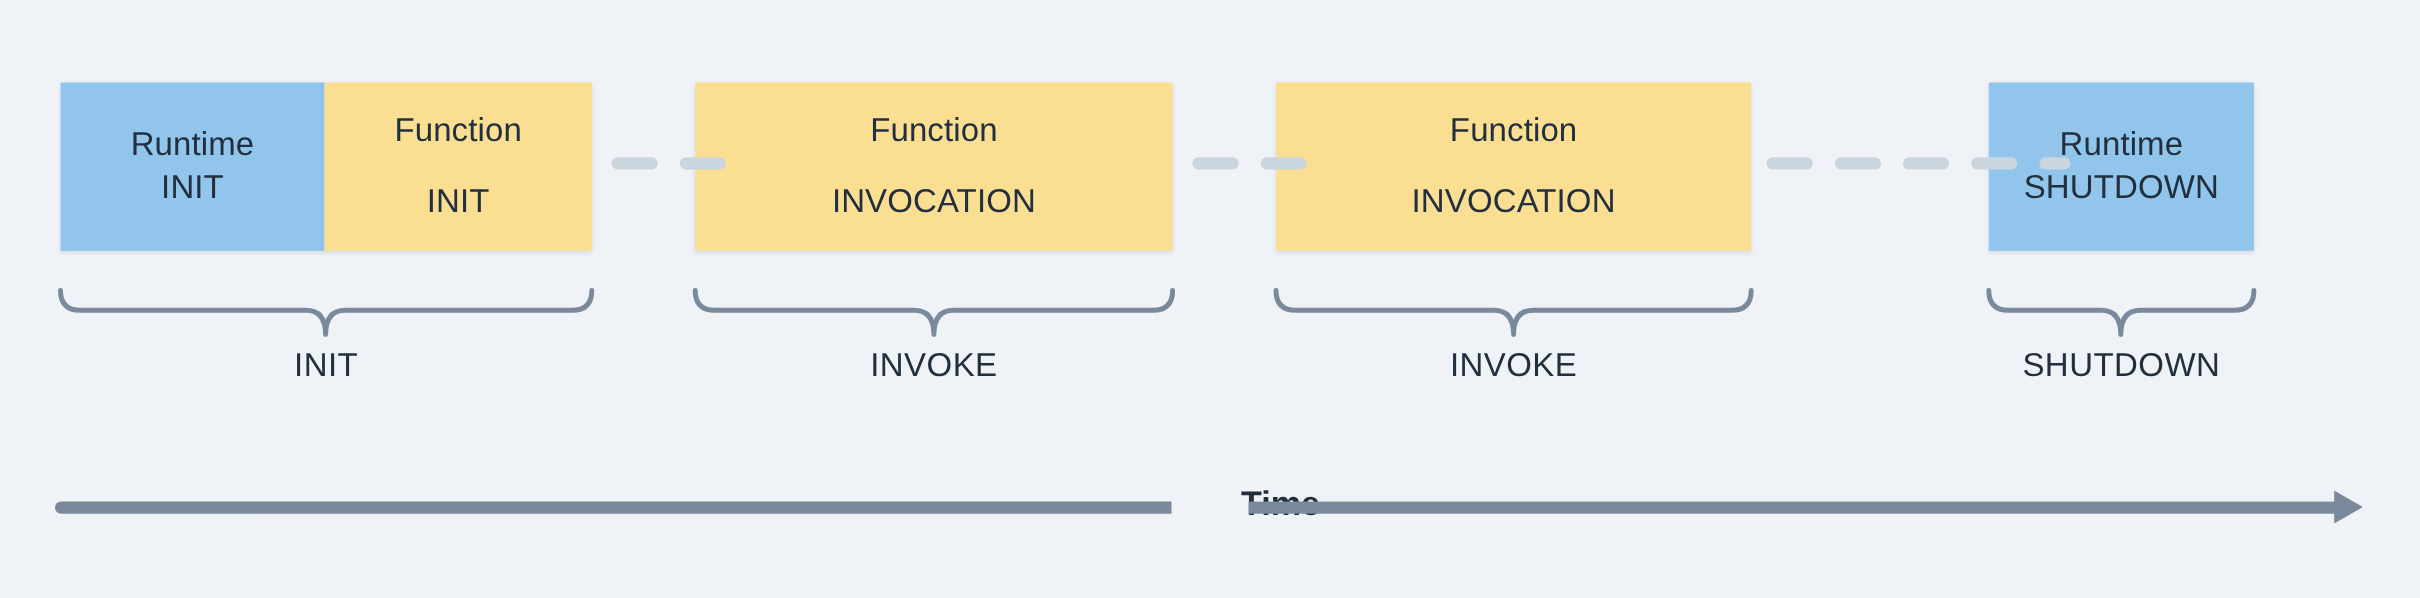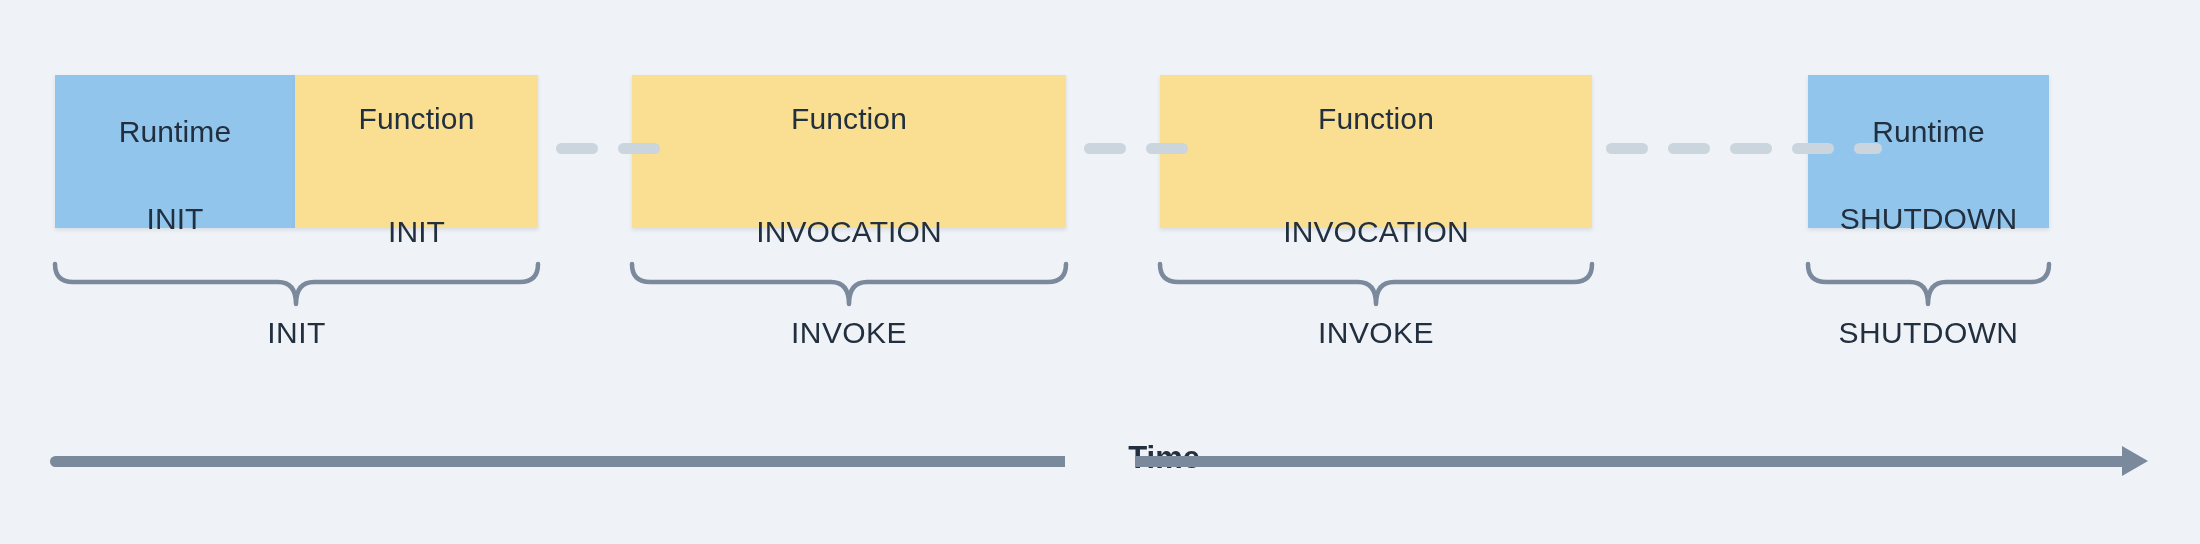--- a/index.html
+++ b/index.html
@@ -28,21 +28,21 @@
     flex-direction: column;
     align-items: center;
     justify-content: center;
     box-sizing: border-box;
     color: #222f3e;
     font-size: 30px;
     line-height: 1.28;
     letter-spacing: 0.1px;
     box-shadow: 0 2px 4px rgba(130,145,165,0.22);
   }
-  .block .l1, .block .l2 { display: block; white-space: nowrap; margin-top: 48px; }
+  .block .l1, .block .l2 { display: block; white-space: nowrap; }
   .blk-blue   { background: #92c5ec; }
   .blk-yellow { background: #fadf92; gap: 27px; }
 
   
   .dashes {
     position: absolute;
     top: 142px;
     height: 12px;
     display: flex;
     align-items: center;

